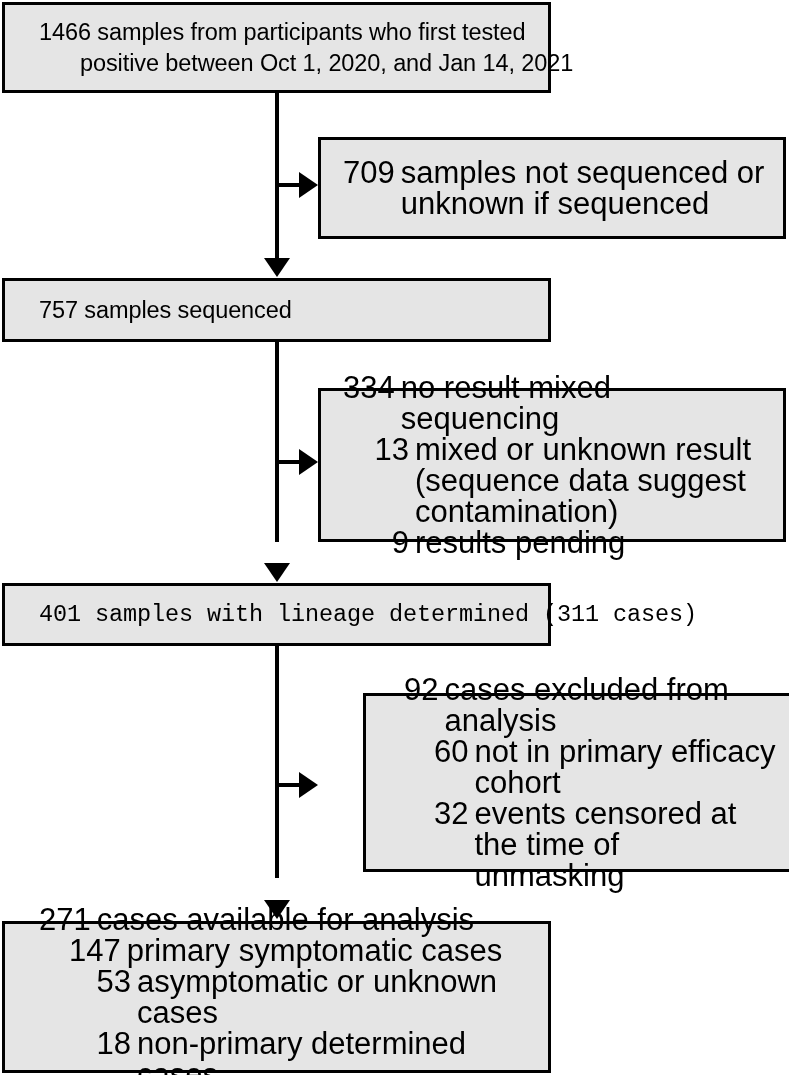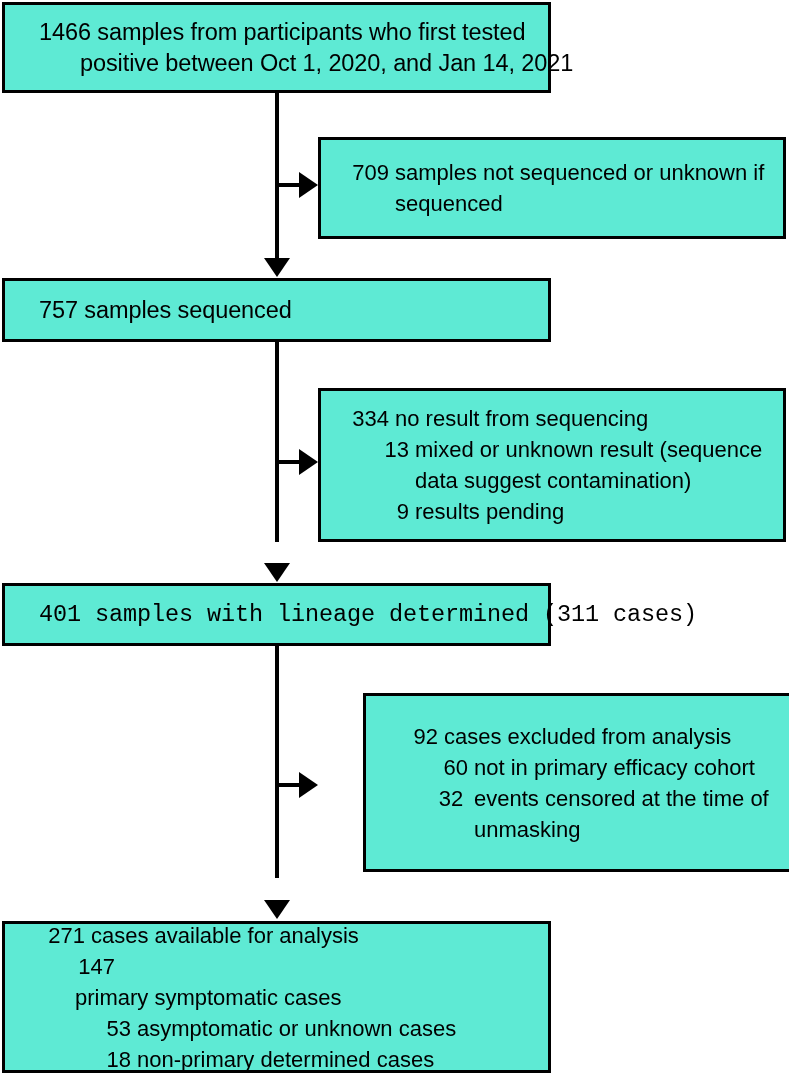--- a/index.html
+++ b/index.html
@@ -15,41 +15,41 @@
     position: relative;
     width: 789px;
     height: 1075px;
     background: #ffffff;
     overflow: hidden;
   }
   .node {
     position: absolute;
     box-sizing: border-box;
     border: 3px solid #000000;
-    background: #5eead4;
+    background: #e5e5e5;
     display: flex;
     flex-direction: column;
     justify-content: center;
   }
   .node .lines {
     display: block;
     padding: 0 0 0 0;
   }
   .line {
     display: block;
     white-space: pre;
     font-size: 23.5px;
     line-height: 31px;
     letter-spacing: -0.1px;
   }
   
   .row {
     display: flex;
     align-items: flex-start;
-    font-size: 22px;
+    font-size: 31px;
     line-height: 31px;
   }
   .row .num {
     flex: 0 0 auto;
     text-align: right;
     white-space: pre;
   }
   .row .txt {
     flex: 1 1 auto;
     white-space: pre-wrap;
@@ -143,21 +143,21 @@
   </div>
 
   <div class="vline" id="v-2"></div>
   <div class="arrow-down" id="a-2"></div>
   <div class="hline" id="h-2"></div>
   <div class="arrow-right" id="ah-2"></div>
 
   <div class="node pad-side" id="box-noresult">
     <div class="row">
       <span class="num" style="min-width:46px;">334</span>
-      <span class="txt">no result from sequencing</span>
+      <span class="txt">no result mixed sequencing</span>
     </div>
     <div class="row" style="padding-left:20px;">
       <span class="num" style="min-width:46px;">13</span>
       <span class="txt">mixed or unknown result (sequence data suggest contamination)</span>
     </div>
     <div class="row" style="padding-left:20px;">
       <span class="num" style="min-width:46px;">9</span>
       <span class="txt">results pending</span>
     </div>
   </div>
@@ -184,21 +184,21 @@
       <span class="num" style="min-width:34px;text-align:center;">32</span>
       <span class="txt" style="max-width:300px;">events censored at the time of unmasking</span>
     </div>
   </div>
 
   <div class="node pad-main" id="box-analysis">
     <div class="row">
       <span class="num" style="min-width:46px;">271</span>
       <span class="txt">cases available for analysis</span>
     </div>
-    <div class="row" style="padding-left:30px;flex-direction:column;">
+    <div class="row" style="padding-left:30px;">
       <span class="num" style="min-width:46px;">147</span>
       <span class="txt">primary symptomatic cases</span>
     </div>
     <div class="row" style="padding-left:46px;">
       <span class="num" style="min-width:46px;">53</span>
       <span class="txt">asymptomatic or unknown cases</span>
     </div>
     <div class="row" style="padding-left:46px;">
       <span class="num" style="min-width:46px;">18</span>
       <span class="txt">non-primary determined cases</span>

